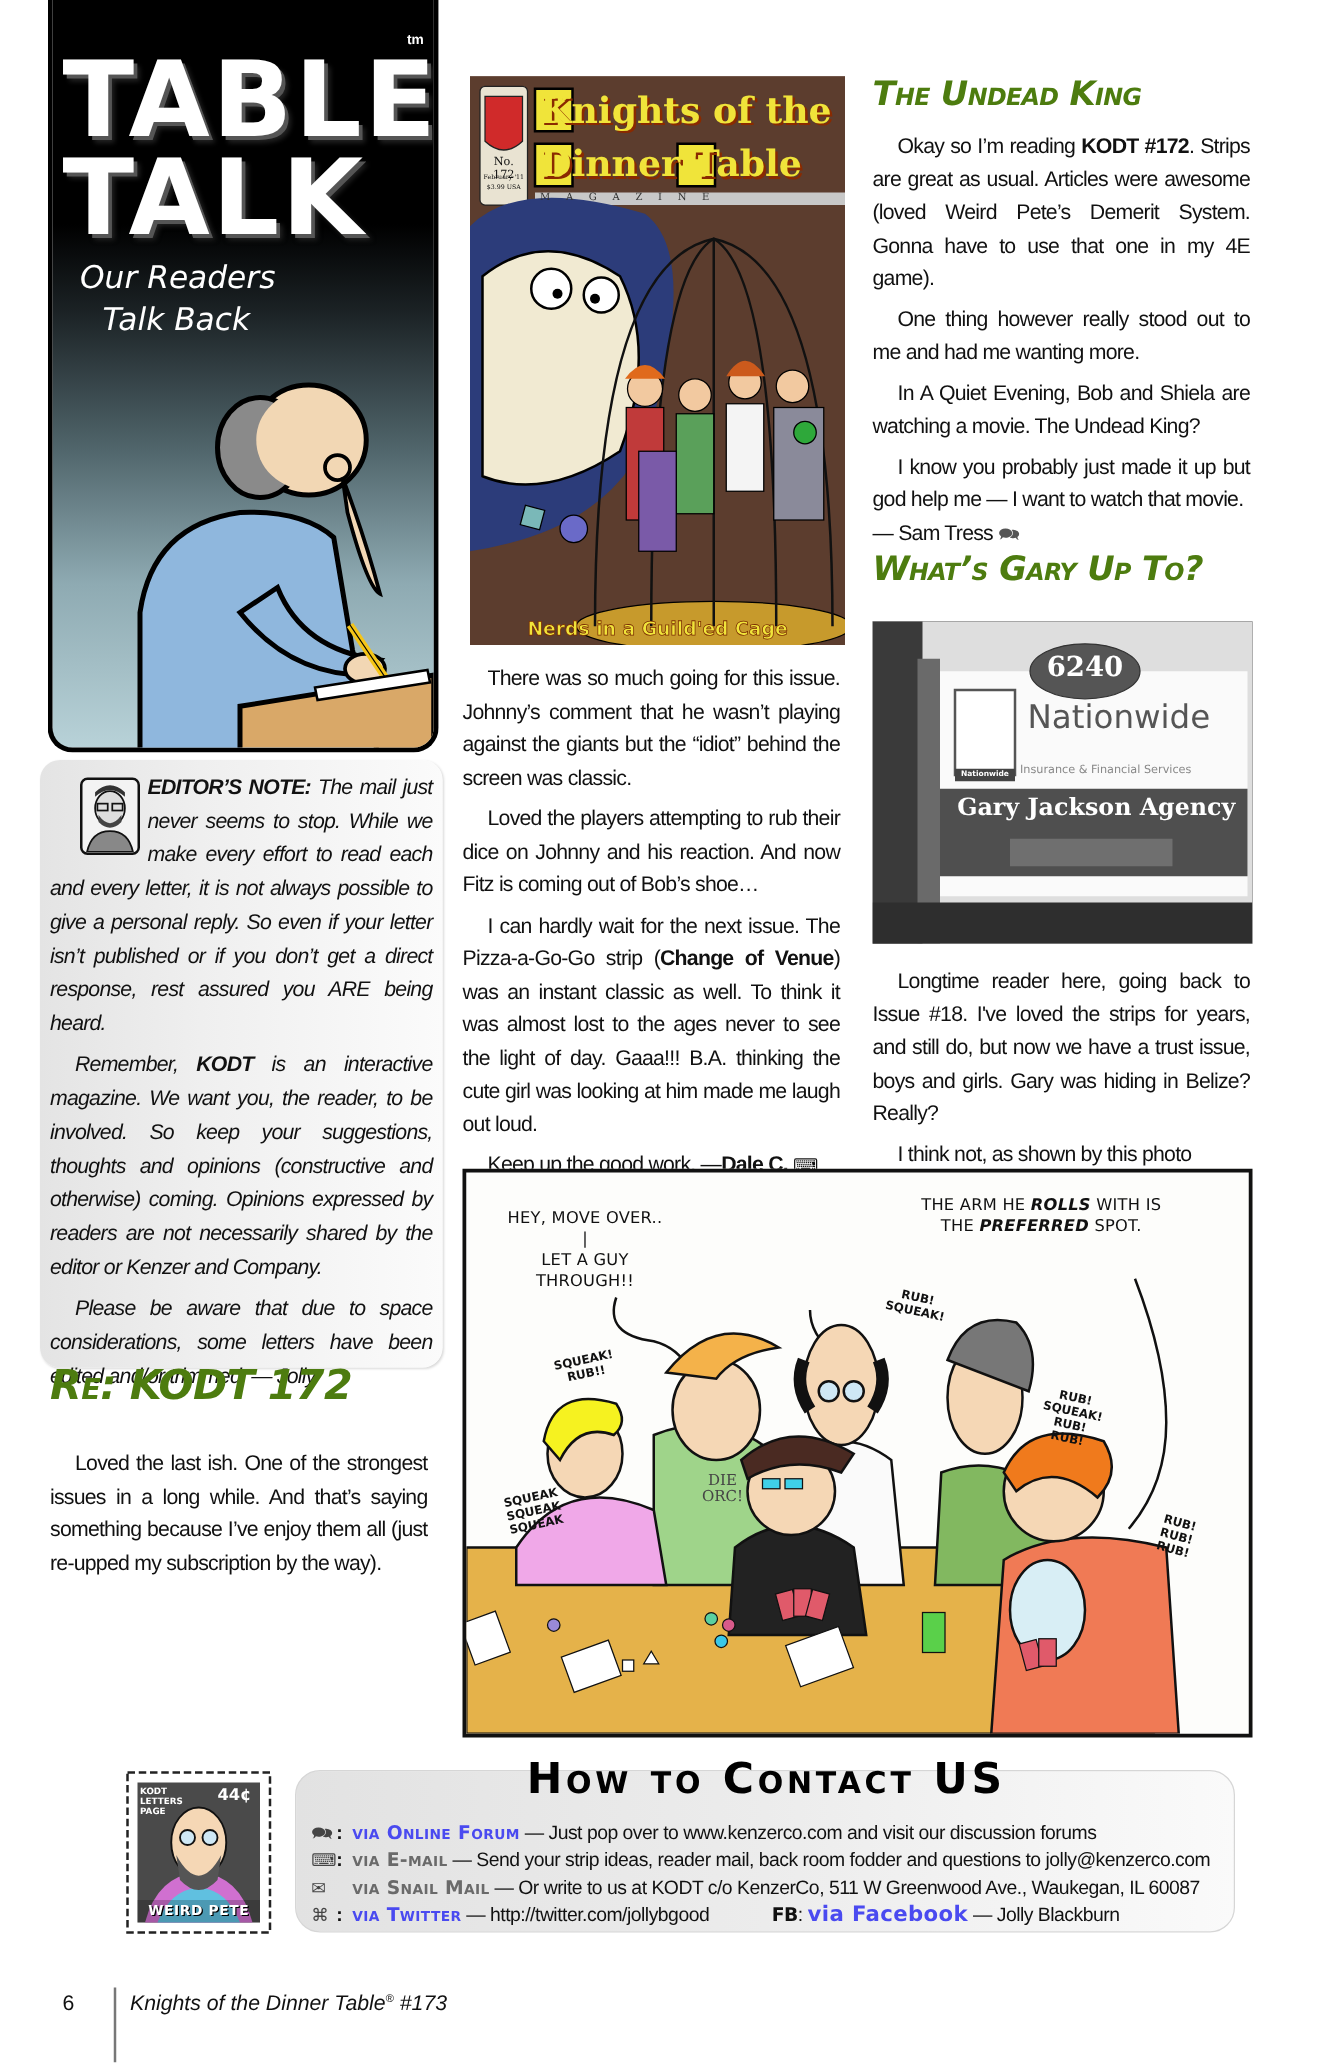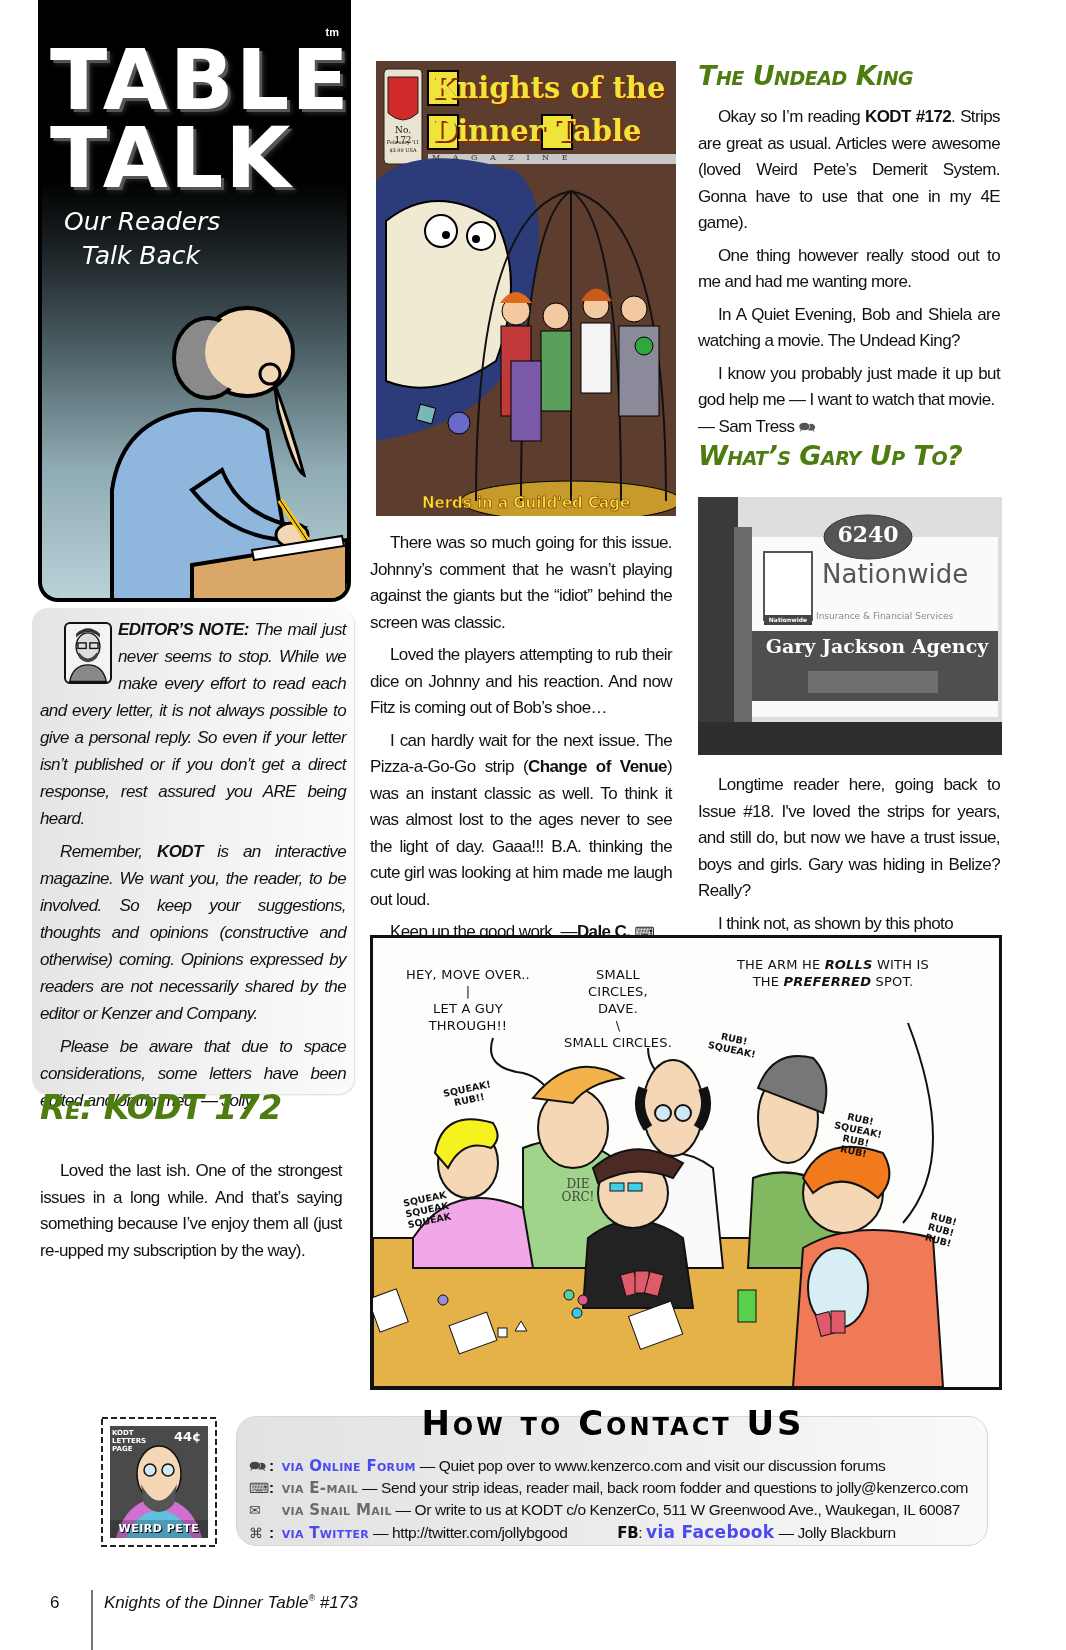--- a/index.html
+++ b/index.html
@@ -320,25 +320,20 @@
     <circle cx="196" cy="357" r="5" fill="#5ad0a0" stroke="#111"></circle>
     <circle cx="210" cy="362" r="5" fill="#d85a8a" stroke="#111"></circle>
     <circle cx="204" cy="375" r="5" fill="#3ac8e8" stroke="#111"></circle>
   </svg>
 
   <div class="abs balloon" style="left:20px; top:28px; width:150px;">
     <div>Hey, move over..</div>
     <div>|</div>
     <div style="width:90px; margin:0 auto;">Let a guy through!!</div>
   </div>
-  <div class="abs balloon" style="left:180px; top:28px; width:130px;">
-    <div style="width:100px; margin:0 auto;">Small circles, Dave.</div>
-    <div>\</div>
-    <div>Small circles.</div>
-  </div>
   <div class="abs balloon" style="left:360px; top:18px; width:200px;">
     <div><span>The arm he</span> <b><i>rolls</i></b> <span>with is the</span> <b><i>preferred</i></b> <span>spot.</span></div>
   </div>
 
   <div class="abs sfx" style="left:335px; top:95px; width:50px; transform:rotate(12deg);">RUB! SQUEAK!</div>
   <div class="abs sfx" style="left:70px; top:145px; width:50px; transform:rotate(-12deg);">SQUEAK! RUB!!</div>
   <div class="abs sfx" style="left:458px; top:175px; width:52px; transform:rotate(12deg);">RUB! SQUEAK! RUB! RUB!</div>
   <div class="abs sfx" style="left:28px; top:255px; width:52px; transform:rotate(-12deg);">SQUEAK SQUEAK SQUEAK</div>
   <div class="abs sfx" style="left:548px; top:275px; width:40px; transform:rotate(15deg);">RUB! RUB! RUB!</div>
   <div class="abs" style="left:185px; top:240px; width:40px; text-align:center; font-family:'DejaVu Serif',serif; font-size:12px; line-height:13px; color:#444;">DIE ORC!</div>
@@ -359,21 +354,21 @@
   </svg>
   <div class="abs" style="left:16px; top:17px; color:#fff; font-family:'DejaVu Sans',sans-serif; font-weight:bold; font-size:7px; line-height:8px; width:40px;">KODT LETTERS PAGE</div>
   <div class="abs" style="left:78px; top:17px; color:#fff; font-family:'DejaVu Sans',sans-serif; font-weight:bold; font-size:13px;">44¢</div>
   <div class="abs" style="left:14px; top:110px; width:98px; text-align:center; color:#fff; font-family:'DejaVu Sans',sans-serif; font-weight:bold; font-size:11px; letter-spacing:0.5px; text-shadow:1px 1px 0 #000;">WEIRD PETE</div>
 </div>
 
 <div class="abs contact">
   <div class="abs contact-title">How to Contact US</div>
 
   <div class="abs contact-row" style="top:38px;">
-    <span class="c-ico">🗪</span><span class="c-colon">:</span><a class="via">via Online Forum</a><span> — Quiet pop over to www.kenzerco.com and visit our discussion forums</span>
+    <span class="c-ico">🗪</span><span class="c-colon">:</span><a class="via">via Online Forum</a><span> — Just pop over to www.kenzerco.com and visit our discussion forums</span>
   </div>
   <div class="abs contact-row" style="top:60px;">
     <span class="c-ico">⌨</span><span class="c-colon">:</span><a class="via gray">via E-mail</a><span> — Send your strip ideas, reader mail, back room fodder and questions to jolly@kenzerco.com</span>
   </div>
   <div class="abs contact-row" style="top:82px;">
     <span class="c-ico">✉</span><span class="c-colon" style="visibility:hidden;">:</span><a class="via gray">via Snail Mail</a><span> — Or write to us at KODT c/o KenzerCo, 511 W Greenwood Ave., Waukegan, IL  60087</span>
   </div>
   <div class="abs contact-row" style="top:104px;">
     <span class="c-ico">⌘</span><span class="c-colon">:</span><a class="via">via Twitter</a><span> — http://twitter.com/jollybgood</span>
     <span class="fb">FB</span><span>: </span><a class="via" style="font-size:17px; font-variant:normal;">via Facebook</a><span> — Jolly Blackburn</span>

